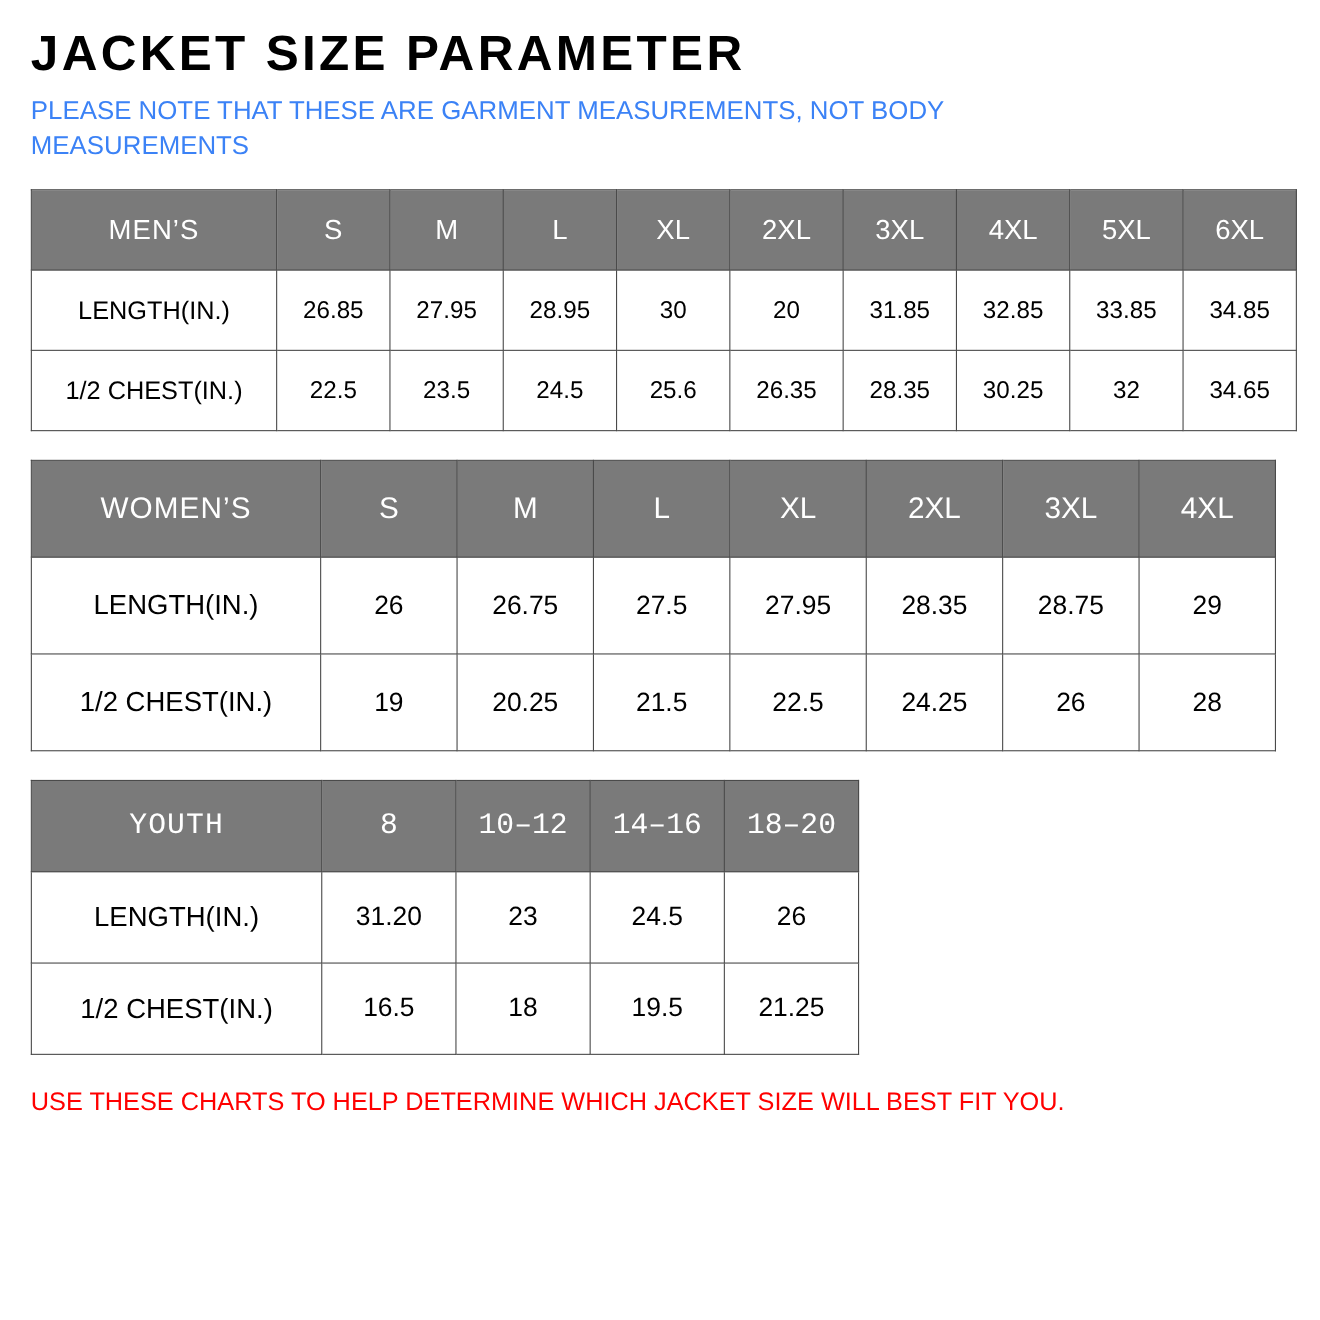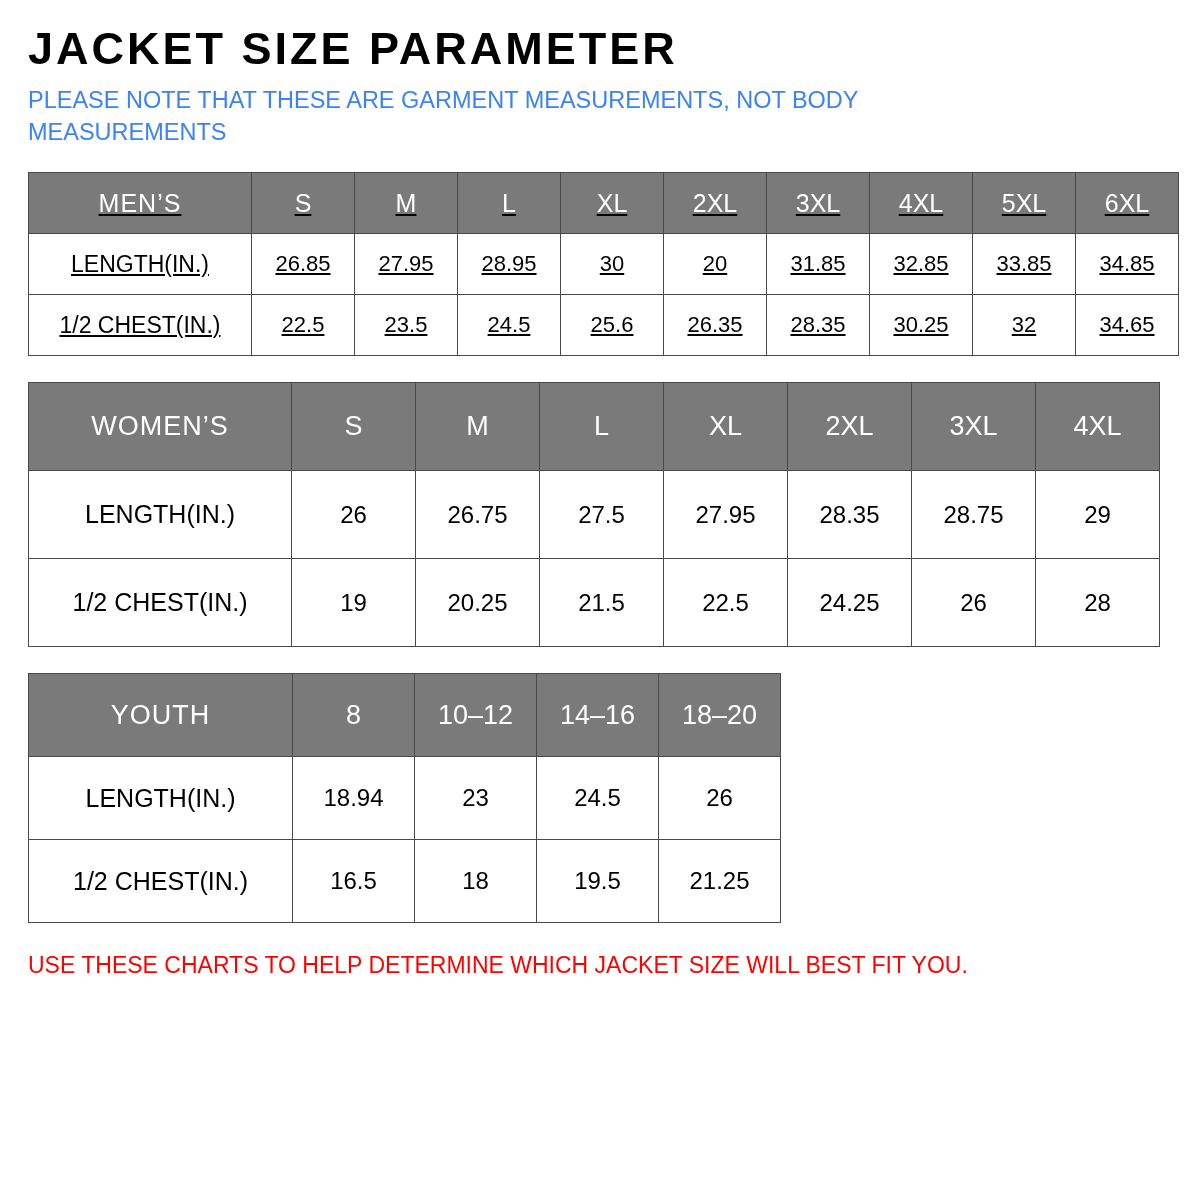--- a/index.html
+++ b/index.html
@@ -59,40 +59,40 @@
     font-size: 25px;
     letter-spacing: 1px;
   }
   table.size-table td.label {
     font-size: 23px;
     text-align: center;
   }
 
   
   #mens-table { width: 1146px; }
-  #mens-table tr { height: 61px; text-decoration: underline; }
+  #mens-table tr { height: 73px; }
   #mens-table td.label { width: 222px; }
   #mens-table td.dcell { width: 102px; }
   #mens-table tr.head td { font-size: 25px; }
 
   
   #womens-table { width: 1124px; }
   #womens-table tr { height: 88px; }
   #womens-table td.label { width: 262px; }
   #womens-table td.dcell { width: 123px; }
   #womens-table tr.head td { font-size: 27px; }
   #womens-table td { font-size: 24px; }
   #womens-table td.label { font-size: 25px; }
 
   
   #youth-table { width: 747px; }
   #youth-table tr { height: 83px; }
   #youth-table td.label { width: 263px; }
   #youth-table td.dcell { width: 121px; }
-  #youth-table tr.head td { font-size: 27px; }
+  #youth-table tr.head td { font-size: 27px; font-family: Liberation Mono, monospace; }
   #youth-table td { font-size: 24px; }
   #youth-table td.label { font-size: 25px; }
 
   .footer-red {
     color: #ff0000;
     font-size: 25px;
     line-height: 1.45;
     margin-top: 18px;
     max-width: 1130px;
   }
@@ -190,21 +190,21 @@
     <tbody>
       <tr class="head">
         <td class="label">YOUTH</td>
         <td class="dcell">8</td>
         <td class="dcell">10–12</td>
         <td class="dcell">14–16</td>
         <td class="dcell">18–20</td>
       </tr>
       <tr>
         <td class="label">LENGTH(IN.)</td>
-        <td class="dcell">18.94</td>
+        <td class="dcell">31.20</td>
         <td class="dcell">23</td>
         <td class="dcell">24.5</td>
         <td class="dcell">26</td>
       </tr>
       <tr>
         <td class="label">1/2 CHEST(IN.)</td>
         <td class="dcell">16.5</td>
         <td class="dcell">18</td>
         <td class="dcell">19.5</td>
         <td class="dcell">21.25</td>

